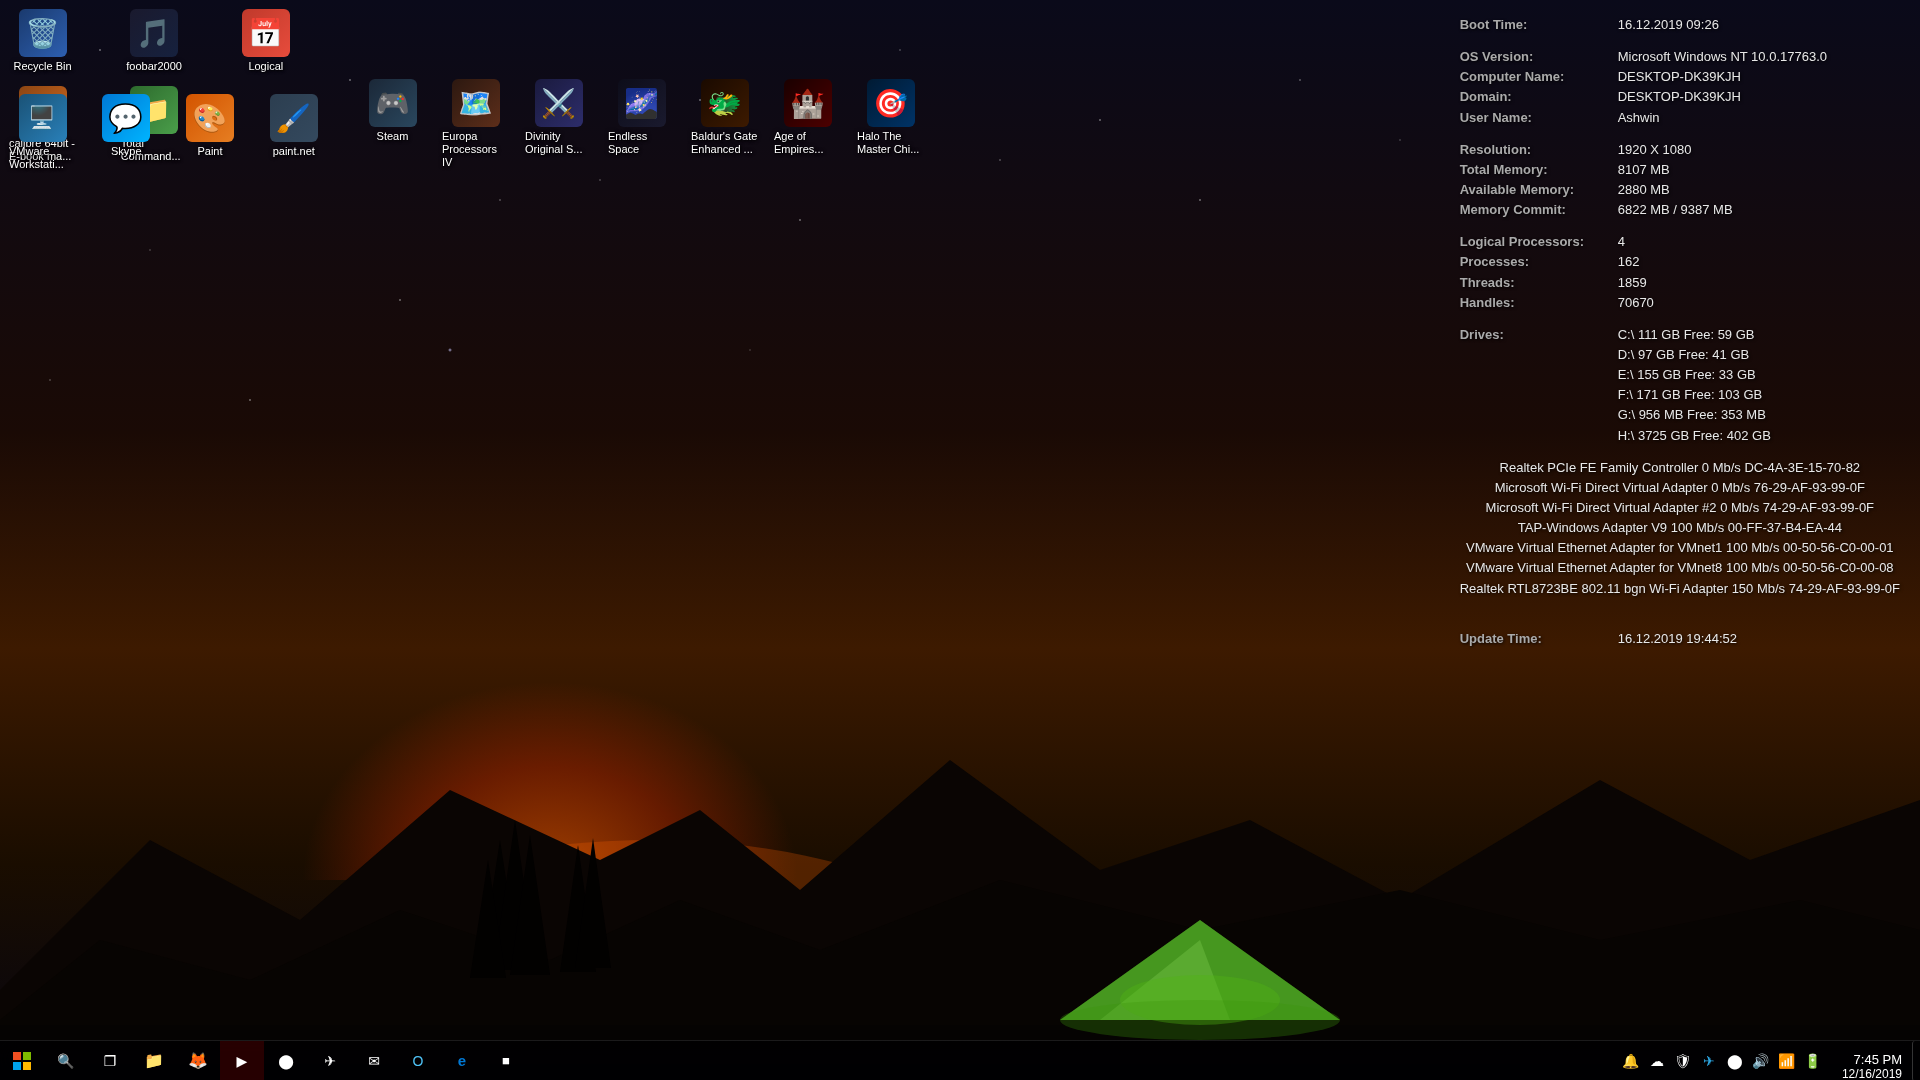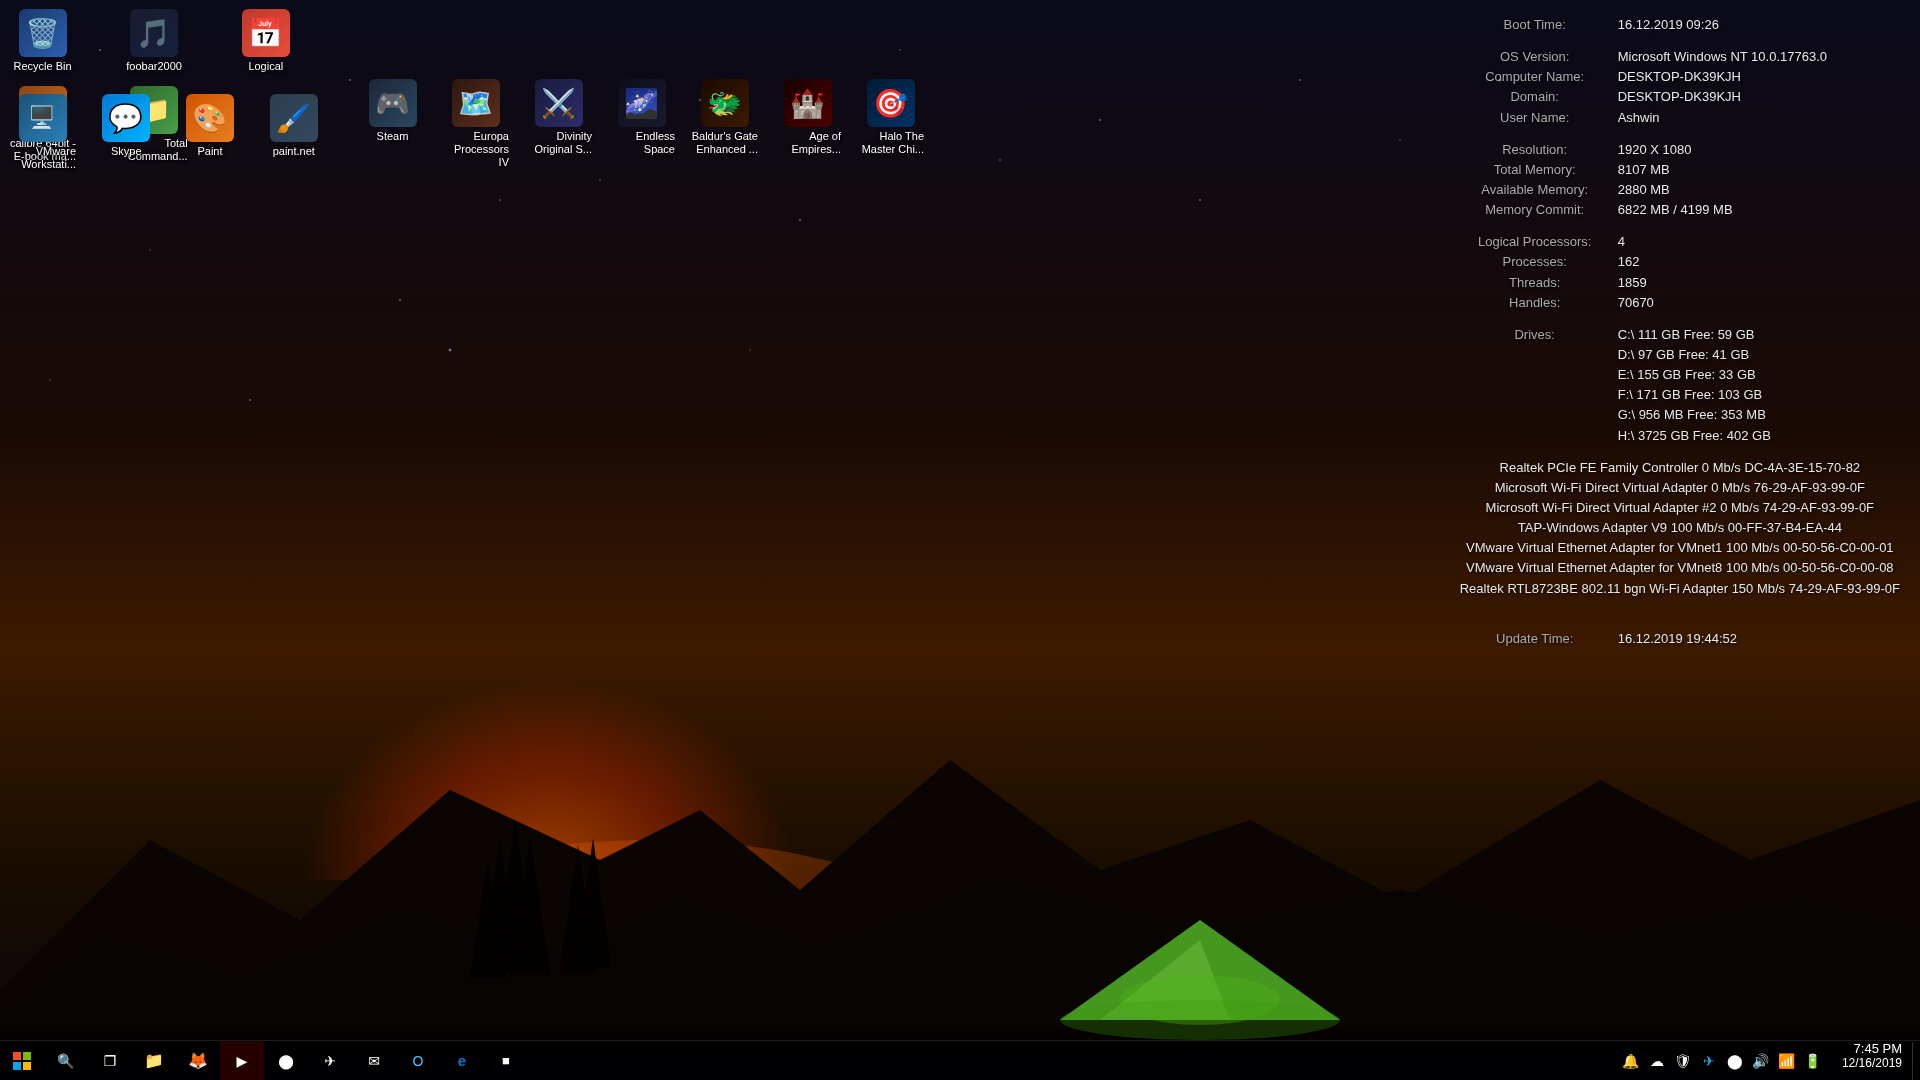--- a/index.html
+++ b/index.html
@@ -101,21 +101,21 @@
       display: flex;
       align-items: center;
       justify-content: center;
       border-radius: 6px;
       font-size: 28px;
       margin-bottom: 3px;
     }
     .icon-label {
       color: white;
       font-size: 11px;
-      text-align: right;
+      text-align: left;
       text-shadow: 1px 1px 2px black, 0 0 4px black;
       line-height: 1.2;
       word-break: break-word;
       max-width: 72px;
     }
 
     
     .game-icons-row {
       position: absolute;
       top: 75px;
@@ -136,21 +136,22 @@
       text-shadow: 1px 1px 3px rgba(0,0,0,0.9);
       font-family: 'Segoe UI', Arial, sans-serif;
     }
     .sysinfo-row {
       display: flex;
       gap: 8px;
     }
     .sysinfo-label {
       color: #aaaaaa;
       min-width: 150px;
-      text-align: center;
+      text-align: left;
+      font-weight: bold;
     }
     .sysinfo-value {
       color: #e8e8e8;
     }
     .sysinfo-divider {
       height: 12px;
     }
 
     
     #taskbar {
@@ -205,21 +206,21 @@
       cursor: pointer;
       border-radius: 3px;
     }
     .taskbar-clock {
       display: flex;
       flex-direction: column;
       align-items: flex-end;
       padding: 0 10px;
       cursor: pointer;
       height: 40px;
-      justify-content: flex-start;
+      justify-content: flex-end;
     }
     .clock-time {
       font-size: 13px;
       color: white;
     }
     .clock-date {
       font-size: 12px;
       color: white;
     }
 
@@ -389,21 +390,21 @@
     <div class="sysinfo-row">
       <span class="sysinfo-label">Total Memory:</span>
       <span class="sysinfo-value">8107 MB</span>
     </div>
     <div class="sysinfo-row">
       <span class="sysinfo-label">Available Memory:</span>
       <span class="sysinfo-value">2880 MB</span>
     </div>
     <div class="sysinfo-row">
       <span class="sysinfo-label">Memory Commit:</span>
-      <span class="sysinfo-value">6822 MB / 4199 MB</span>
+      <span class="sysinfo-value">6822 MB / 9387 MB</span>
     </div>
     <div class="sysinfo-divider"></div>
     <div class="sysinfo-row">
       <span class="sysinfo-label">Logical Processors:</span>
       <span class="sysinfo-value">4</span>
     </div>
     <div class="sysinfo-row">
       <span class="sysinfo-label">Processes:</span>
       <span class="sysinfo-value">162</span>
     </div>

